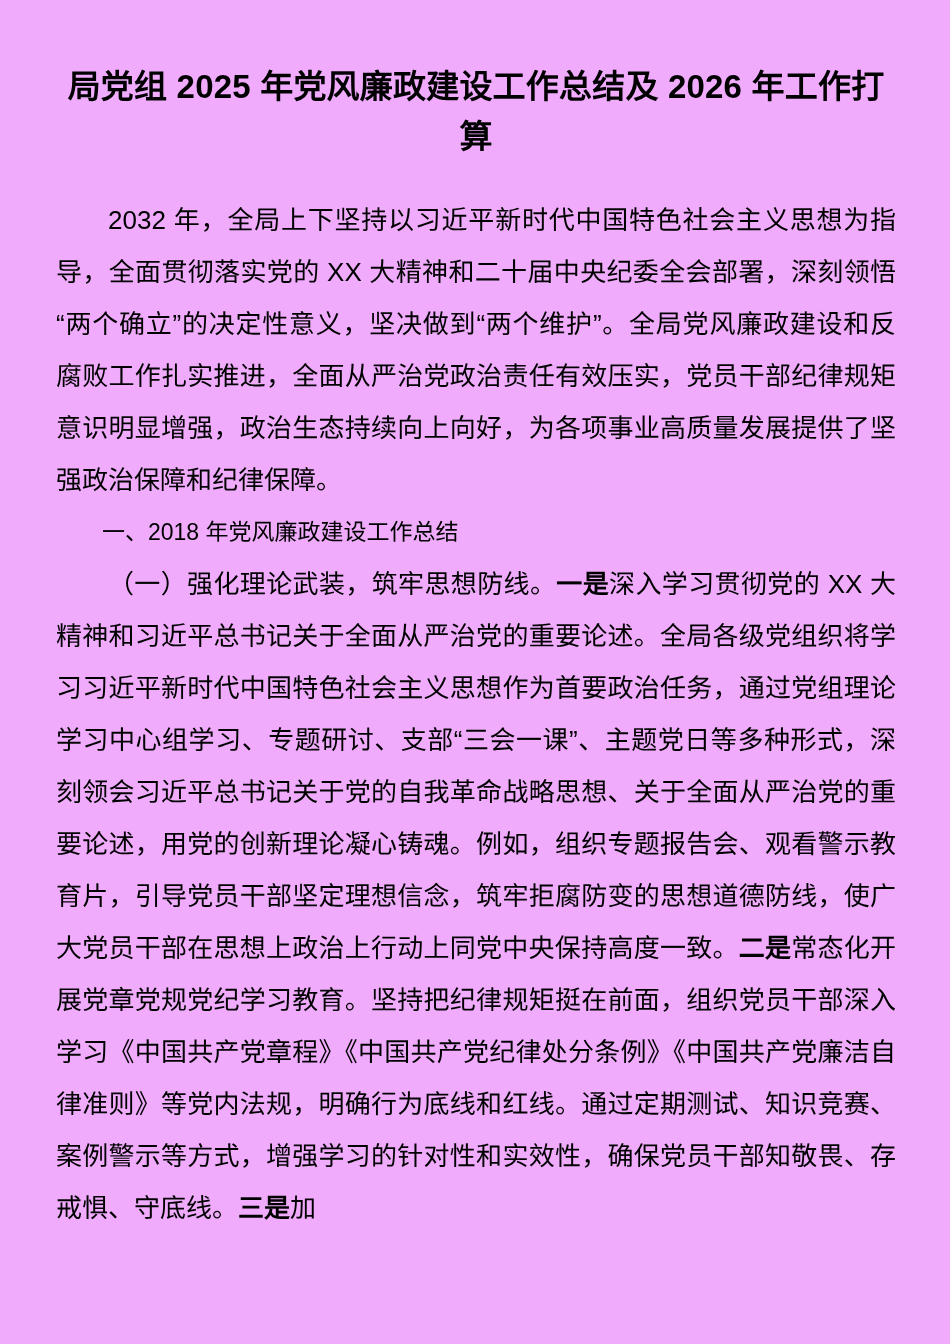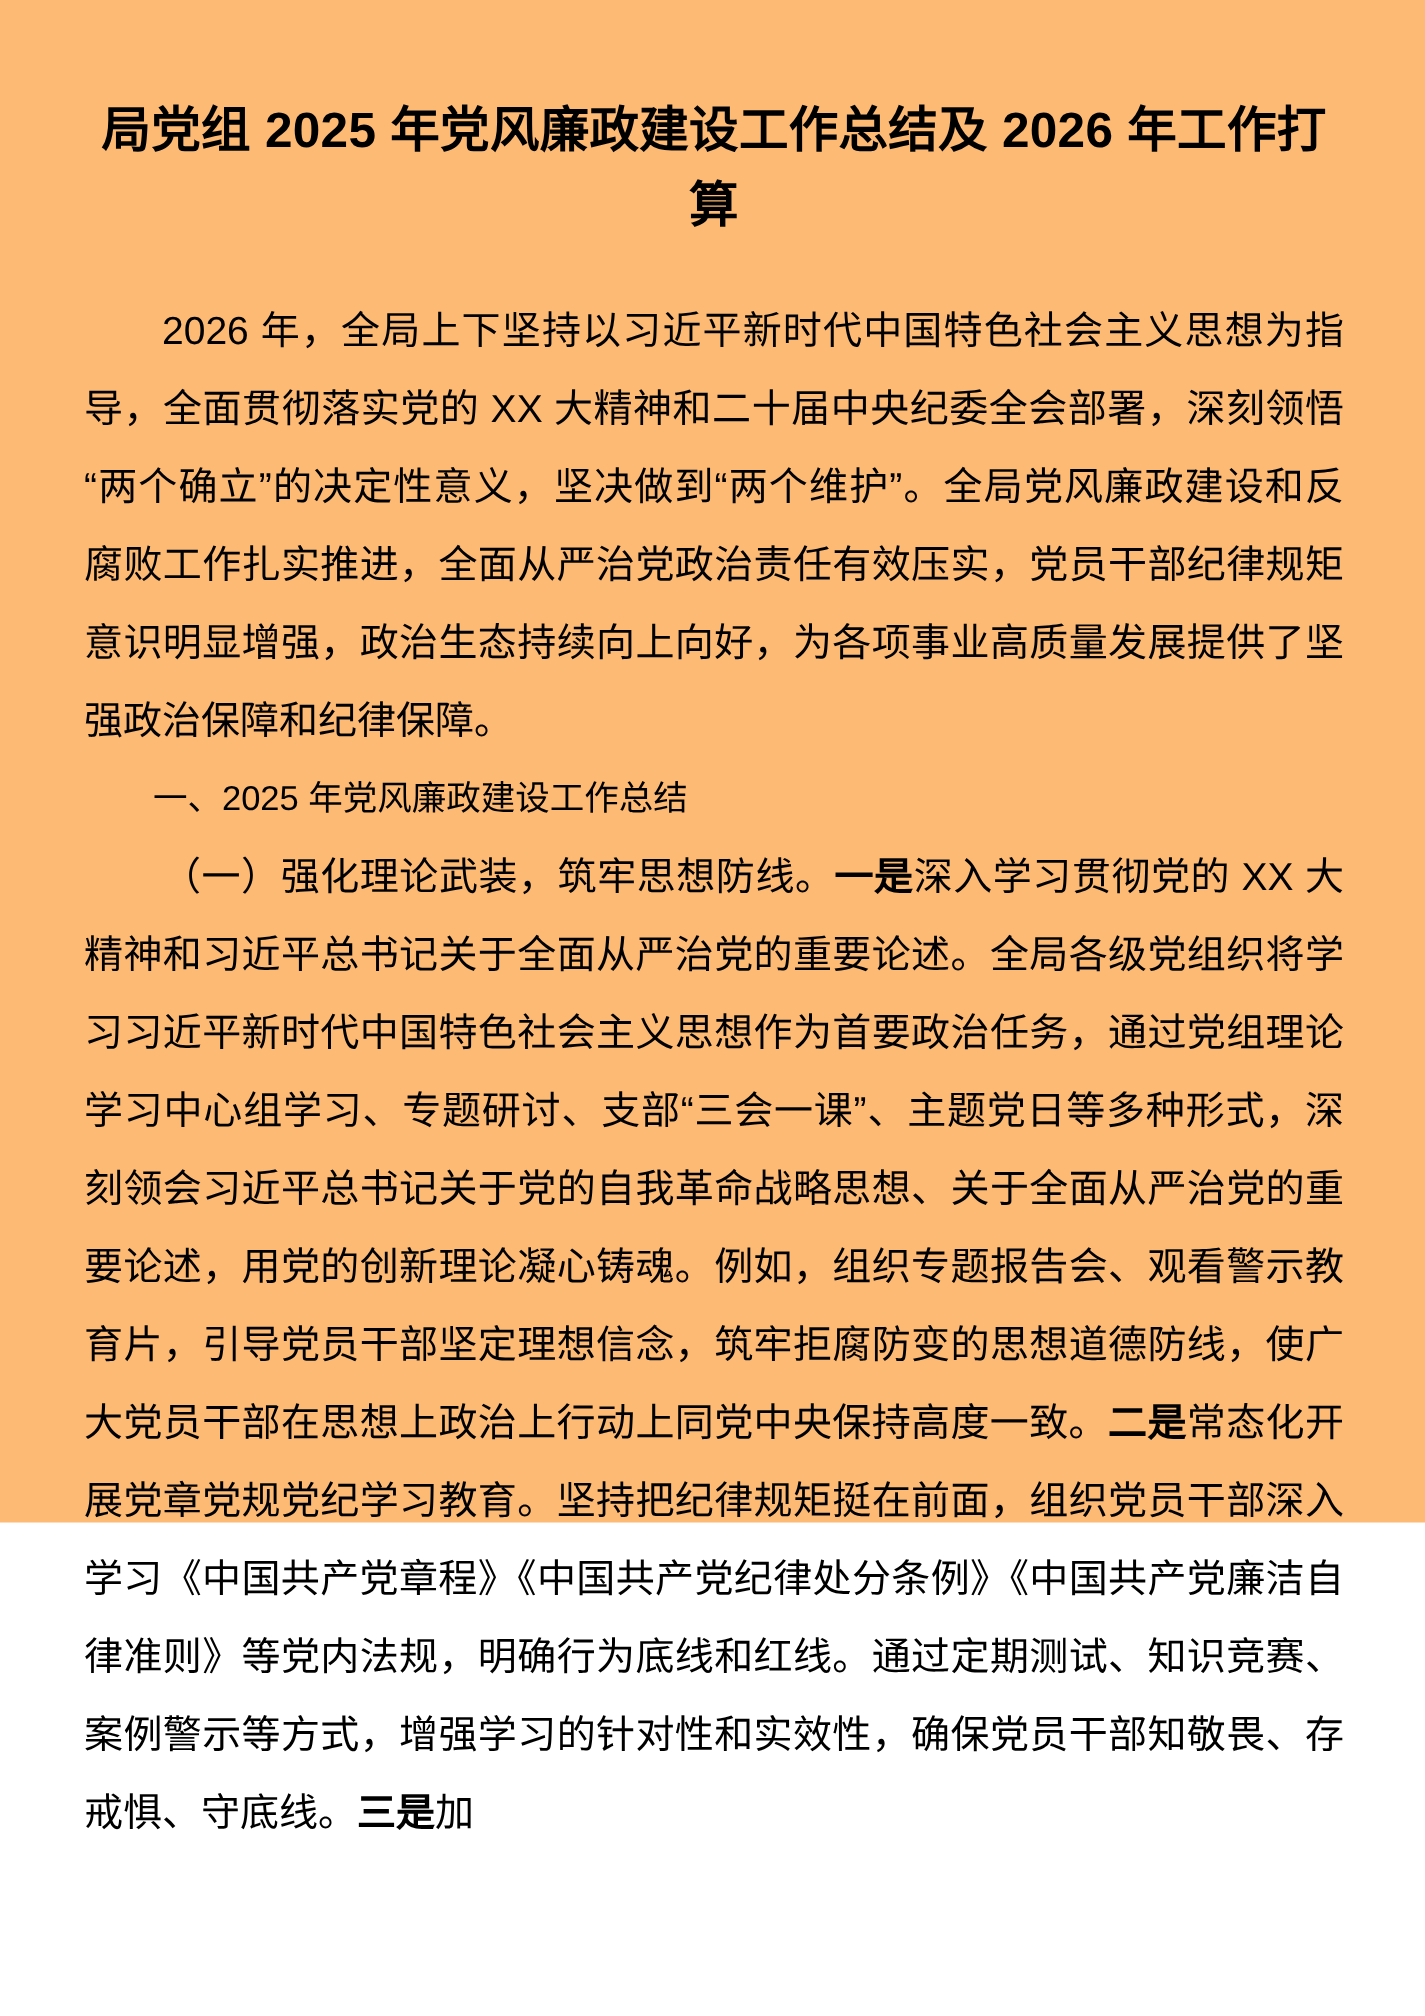--- a/index.html
+++ b/index.html
@@ -13,22 +13,22 @@
     height: 1344px;
     overflow: hidden;
     font-family: "Liberation Sans", "DejaVu Sans", sans-serif;
     color: #000000;
     -webkit-font-smoothing: antialiased;
   }
 
   .page {
     position: relative;
     width: 950px;
-    height: 1015px;
-    background: #fdba74;
+    height: 1344px;
+    background: #f0abfc;
     box-sizing: border-box;
     padding: 0;
   }
 
   .content {
     position: absolute;
     left: 56px;
     top: 0;
     width: 840px;
   }
@@ -82,21 +82,21 @@
   }
 </style>
 </head>
 <body>
 
 <div class="page">
   <div class="content">
 
     <h1 class="doc-title"><span>局党组 2025 年党风廉政建设工作总结及 2026 年工作打算</span></h1>
 
-    <p class="para indent para-first">2026 年，全局上下坚持以习近平新时代中国特色社会主义思想为指导，全面贯彻落实党的 XX 大精神和二十届中央纪委全会部署，深刻领悟“两个确立”的决定性意义，坚决做到“两个维护”。全局党风廉政建设和反腐败工作扎实推进，全面从严治党政治责任有效压实，党员干部纪律规矩意识明显增强，政治生态持续向上向好，为各项事业高质量发展提供了坚强政治保障和纪律保障。</p>
+    <p class="para indent para-first">2032 年，全局上下坚持以习近平新时代中国特色社会主义思想为指导，全面贯彻落实党的 XX 大精神和二十届中央纪委全会部署，深刻领悟“两个确立”的决定性意义，坚决做到“两个维护”。全局党风廉政建设和反腐败工作扎实推进，全面从严治党政治责任有效压实，党员干部纪律规矩意识明显增强，政治生态持续向上向好，为各项事业高质量发展提供了坚强政治保障和纪律保障。</p>
 
-    <p class="sec-head">一、2025 年党风廉政建设工作总结</p>
+    <p class="sec-head">一、2018 年党风廉政建设工作总结</p>
 
 
     <p class="para indent"><span>（一）强化理论武装，筑牢思想防线。</span><b>一是</b><span>深入学习贯彻党的 XX 大精神和习近平总书记关于全面从严治党的重要论述。全局各级党组织将学习习近平新时代中国特色社会主义思想作为首要政治任务，通过党组理论学习中心组学习、专题研讨、支部“三会一课”、主题党日等多种形式，深刻领会习近平总书记关于党的自我革命战略思想、关于全面从严治党的重要论述，用党的创新理论凝心铸魂。例如，组织专题报告会、观看警示教育片，引导党员干部坚定理想信念，筑牢拒腐防变的思想道德防线，使广大党员干部在思想上政治上行动上同党中央保持高度一致。</span><b>二是</b><span>常态化开展党章党规党纪学习教育。坚持把纪律规矩挺在前面，组织党员干部深入学习《中国共产党章程》《中国共产党纪律处分条例》《中国共产党廉洁自律准则》等党内法规，明确行为底线和红线。通过定期测试、知识竞赛、案例警示等方式，增强学习的针对性和实效性，确保党员干部知敬畏、存戒惧、守底线。</span><b>三是</b><span>加</span></p>
 
   </div>
 </div>
 
 </body></html>

